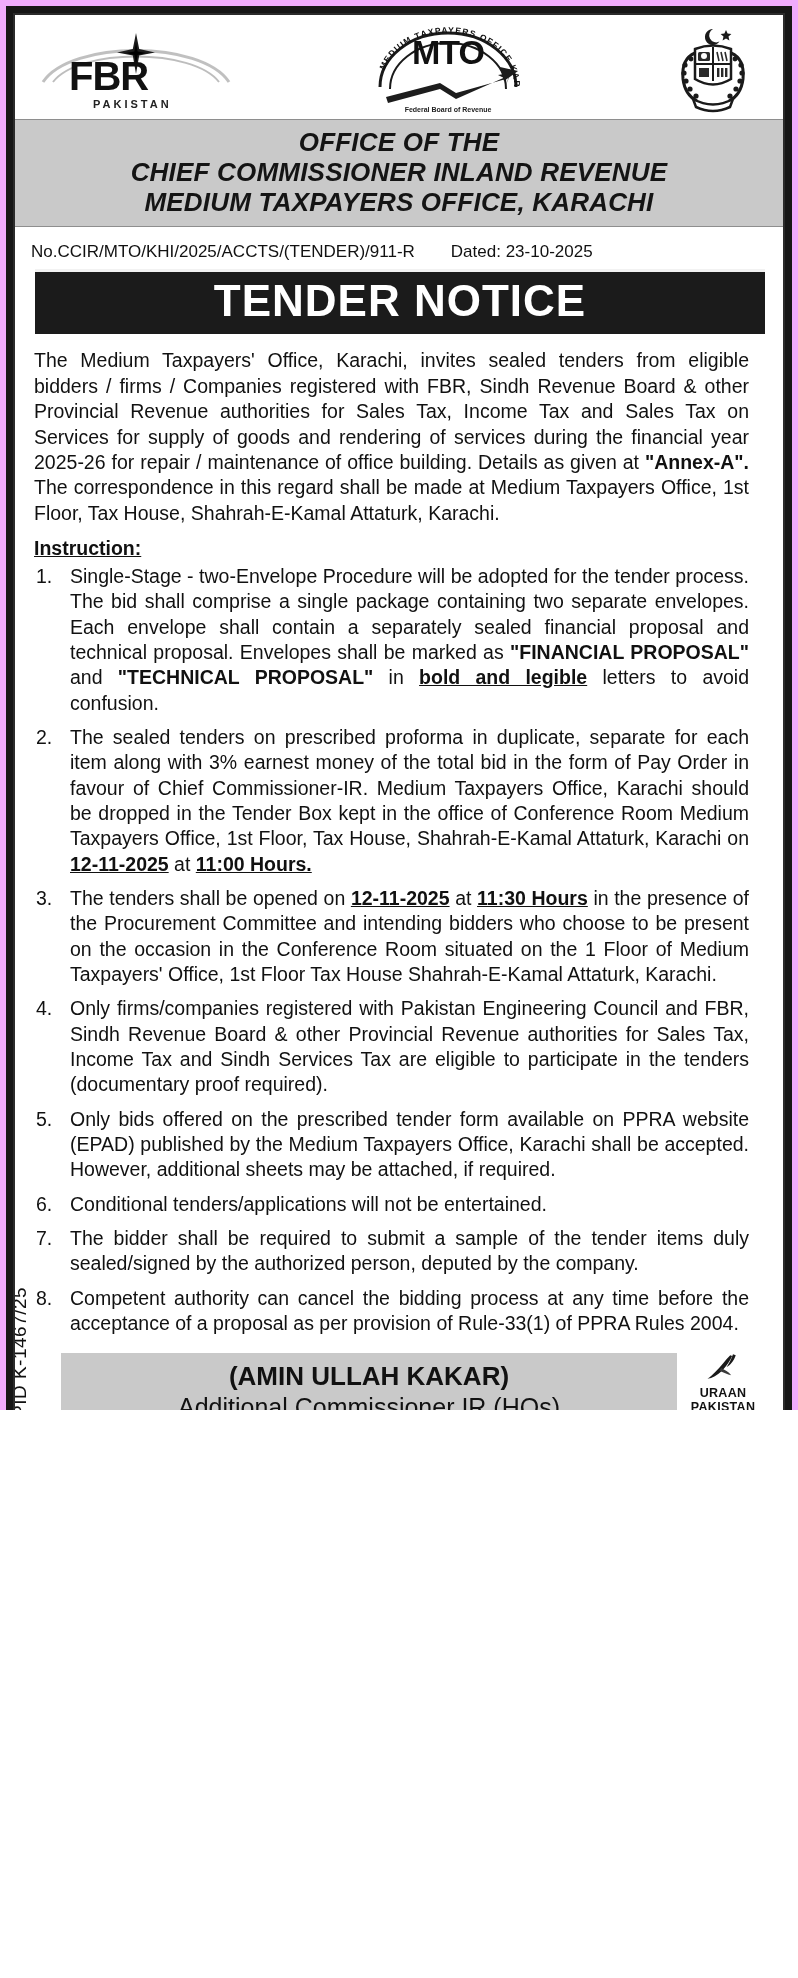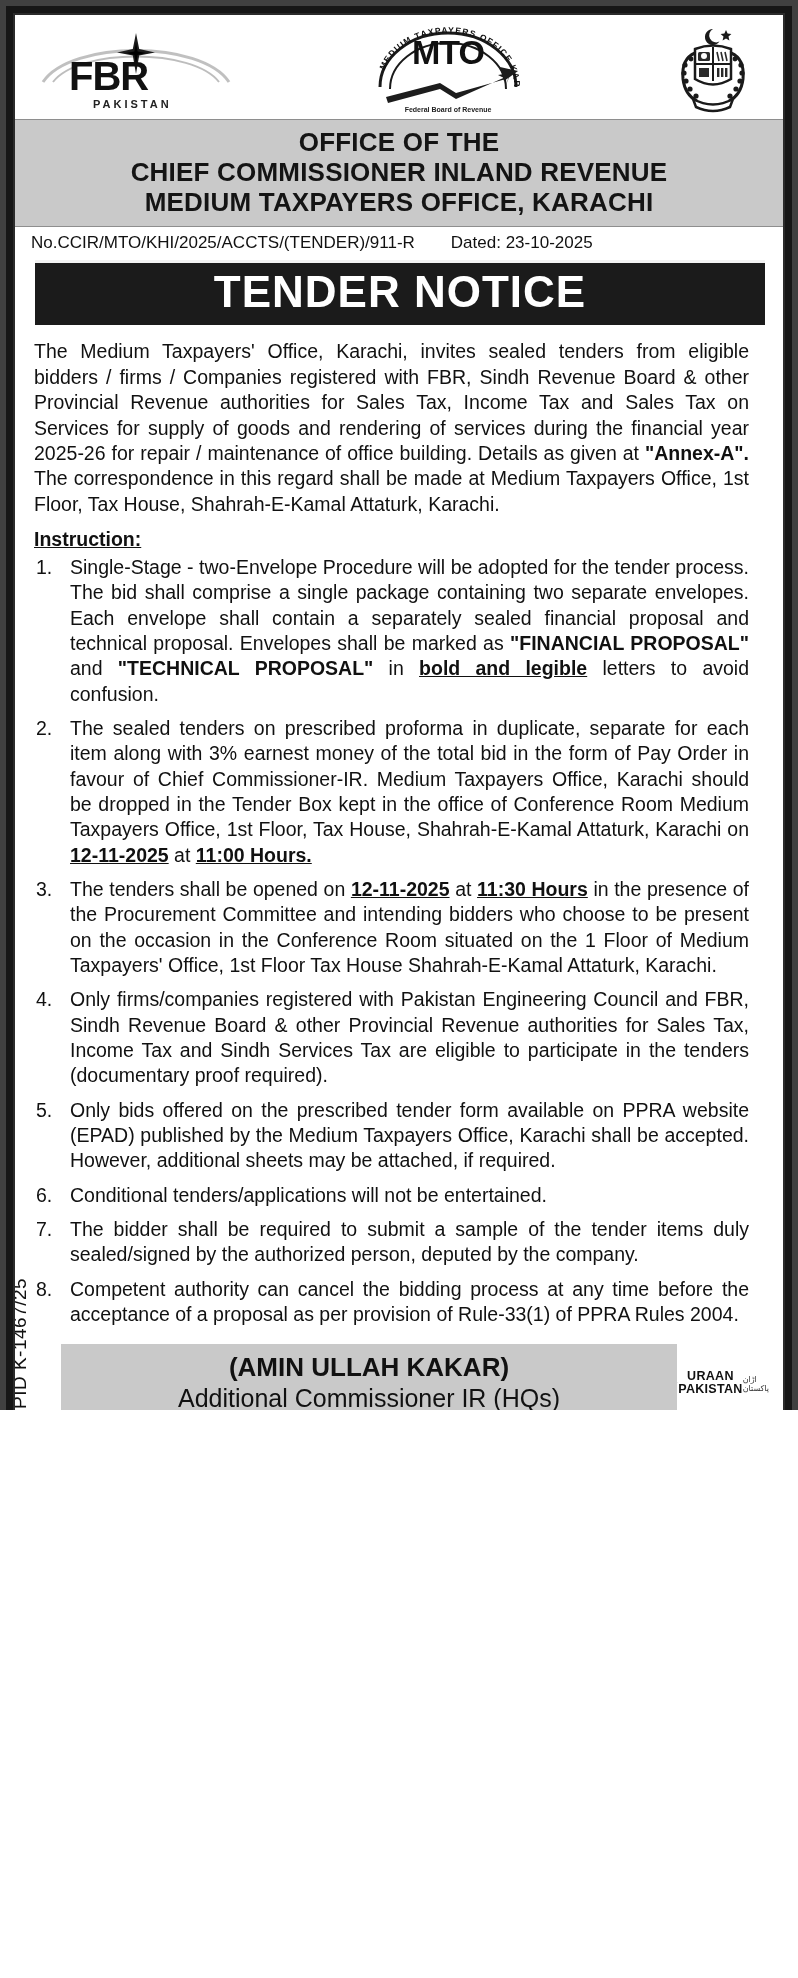--- a/index.html
+++ b/index.html
@@ -5,21 +5,21 @@
   * { box-sizing: border-box; }
   html, body {
     margin: 0; padding: 0;
     background: #ffffff;
     font-family: "Liberation Sans", sans-serif;
   }
   #page {
     position: relative;
     width: 798px;
     height: 1410px;
-    background: #404040;
+    background: #f0abfc;
     overflow: hidden;
   }
 
   
   .frame-outer {
     position: absolute;
     left: 6px; top: 6px;
     width: 786px; height: 1966px;
     border: 7px solid #161616;
     background: #ffffff;
@@ -75,36 +75,37 @@
   
   .emblem { position: relative; width: 96px; height: 92px; }
 
   
   .office-header {
     background: #c9c9c9;
     border-top: 1px solid #8e8e8e;
     border-bottom: 1px solid #8e8e8e;
     padding: 7px 6px 9px 6px;
     text-align: center;
+    font-style: italic;
   }
   .office-line {
     font-weight: bold;
     color: #141414;
     letter-spacing: 0.2px;
     line-height: 1.16;
   }
   .office-line.l1 { font-size: 26px; }
   .office-line.l2 { font-size: 26px; }
   .office-line.l3 { font-size: 26px; }
 
   
   .ref-row {
     display: flex;
     align-items: baseline;
-    padding: 6px 14px 7px 16px;
+    padding: 15px 14px 7px 16px;
     font-size: 17px;
     color: #111;
   }
   .ref-no { white-space: nowrap; }
   .ref-date { margin-left: 36px; white-space: nowrap; }
 
   
   .banner-wrap { padding: 0 18px 0 20px; }
   .banner {
     background: #1b1b1b;
@@ -180,21 +181,21 @@
     padding: 9px 4px 10px 4px;
   }
   .sign-name {
     font-size: 26px; font-weight: bold; color: #111; line-height: 1.15;
   }
   .sign-title {
     font-size: 25px; color: #111; line-height: 1.2; margin-top: 1px;
   }
   .uraan {
     width: 92px;
-    display: flex; flex-direction: row;
+    display: flex; flex-direction: column;
     align-items: center; justify-content: space-between;
   }
   .uraan-txt {
     font-size: 12.5px; font-weight: bold; color: #111;
     line-height: 1.1; text-align: center; letter-spacing: 0.3px;
   }
   .uraan-urdu {
     font-size: 8px; color: #333; margin-top: 2px; letter-spacing: 0.5px;
   }
 

